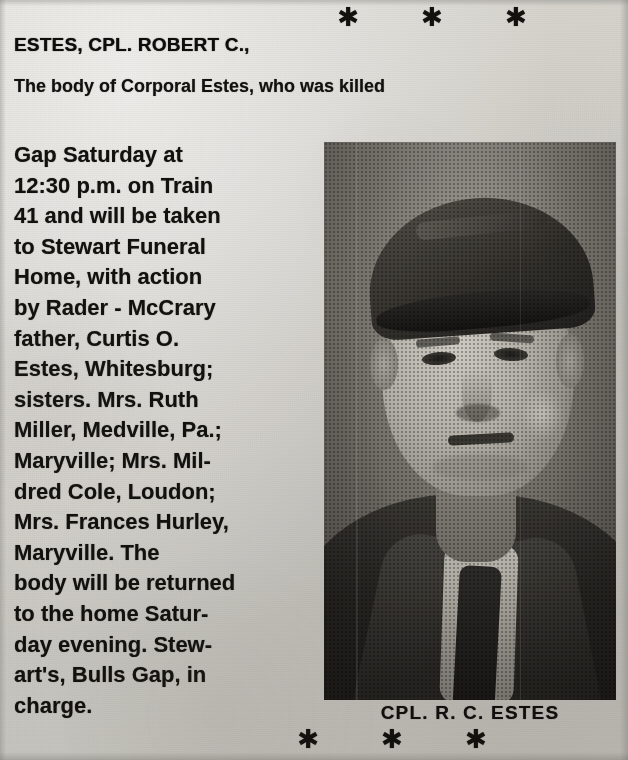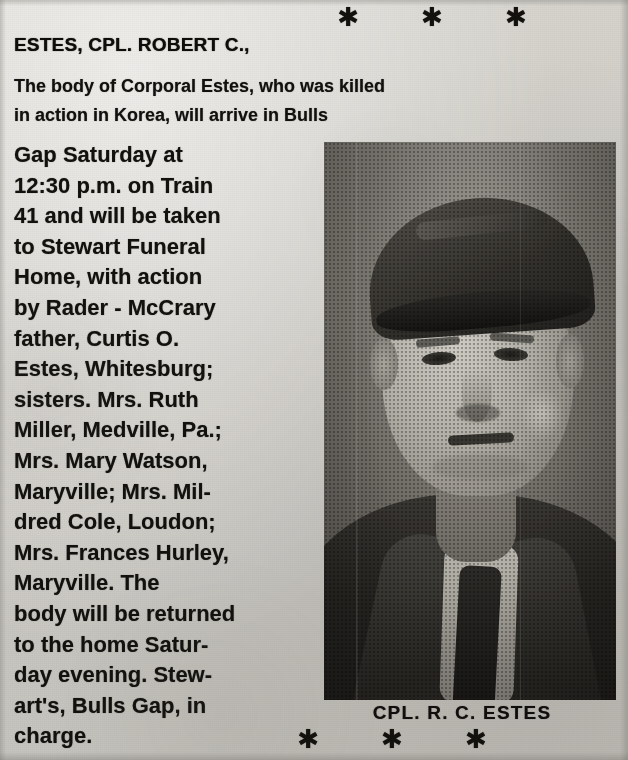--- a/index.html
+++ b/index.html
@@ -236,21 +236,21 @@
   #photo-vignette {
     position: absolute; inset: 0;
     background: radial-gradient(ellipse at 50% 45%, rgba(0,0,0,0) 45%, rgba(20,19,16,0.40) 100%);
   }
   #photo-scratch-1 { position:absolute; left: 32px; top: 0; width: 2px; height: 558px; background: rgba(225,222,215,0.12); }
   #photo-scratch-2 { position:absolute; left: 196px; top: 0; width: 1px; height: 558px; background: rgba(225,222,215,0.10); }
 
   
   #photo-caption {
     position: absolute;
-    left: 316px;
+    left: 324px;
     top: 702px;
     width: 292px;
     text-align: center;
     font-weight: bold;
     font-size: 19px;
     letter-spacing: 1.2px;
     color: #121110;
     text-shadow: 0 0 1px rgba(0,0,0,0.5);
     white-space: nowrap;
   }
@@ -272,35 +272,33 @@
   <div class="star-row" id="star-row-top">
     <span class="star">✱</span>
     <span class="star">✱</span>
     <span class="star">✱</span>
   </div>
 
   <div id="headline">ESTES, CPL. ROBERT C.,</div>
 
   <div id="lead">
     <span class="l just">The body of Corporal Estes, who was killed</span>
-    <span class="l just">in action in Korea, will arrive in Bulls</span>
   </div>
 
   <div id="body-col">
     <span class="l">Gap Saturday at</span>
     <span class="l">12:30 p.m. on Train</span>
     <span class="l">41 and will be taken</span>
     <span class="l">to Stewart Funeral</span>
     <span class="l">Home, with action</span>
     <span class="l">by Rader - McCrary</span>
     <span class="l">father, Curtis O.</span>
     <span class="l">Estes, Whitesburg;</span>
     <span class="l">sisters. Mrs. Ruth</span>
     <span class="l">Miller, Medville, Pa.;</span>
-    <span class="l">Mrs. Mary Watson,</span>
     <span class="l">Maryville; Mrs. Mil-</span>
     <span class="l">dred Cole, Loudon;</span>
     <span class="l">Mrs. Frances Hurley,</span>
     <span class="l">Maryville. The</span>
     <span class="l">body will be returned</span>
     <span class="l">to the home Satur-</span>
     <span class="l">day evening. Stew-</span>
     <span class="l">art's, Bulls Gap, in</span>
     <span class="l">charge.</span>
   </div>

